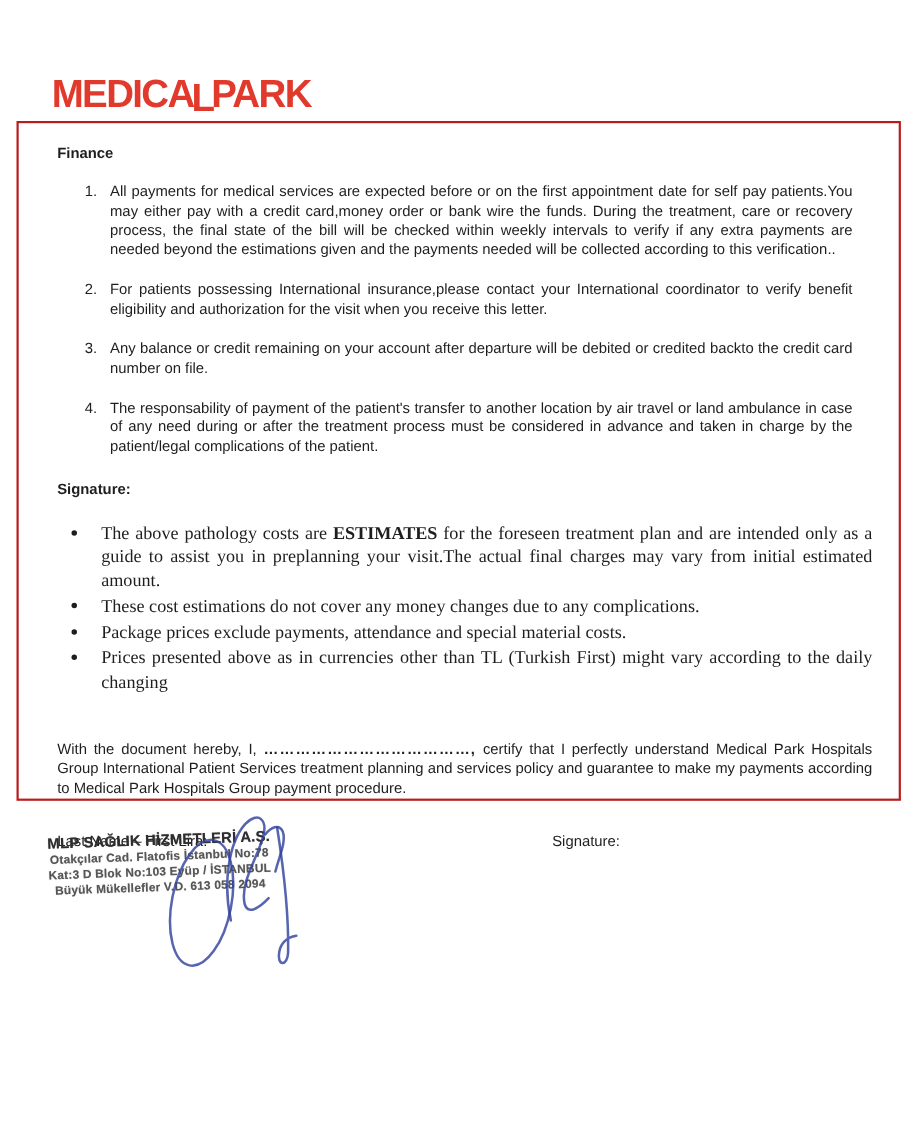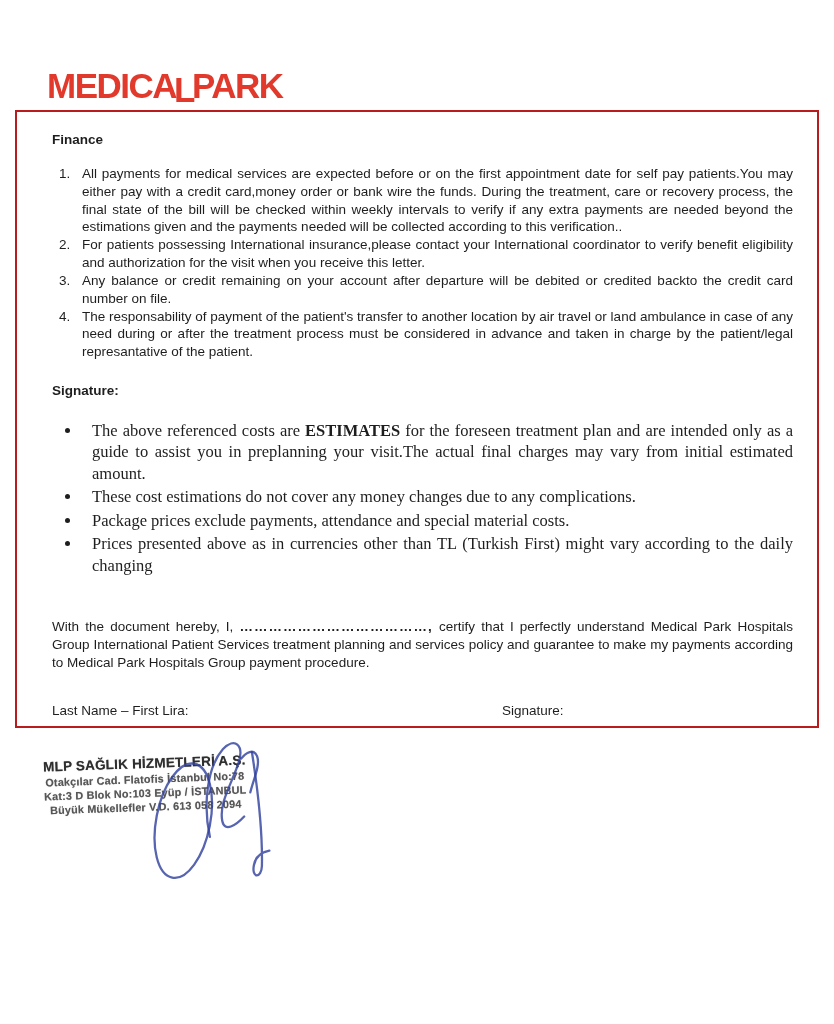--- a/index.html
+++ b/index.html
@@ -45,21 +45,21 @@
   }
   ol.numbered{
     margin:18px 0 0 0;
     padding:0 0 0 22px;
     font-size:13.5px;
     line-height:1.32;
   }
   ol.numbered li{
     padding-left:8px;
     text-align:justify;
-    margin:0;
+    margin:18px;
   }
   .sig-heading{
     font-weight:bold;
     font-size:13.5px;
     margin:22px 0 0 0;
   }
   ul.bullets{
     margin:22px 0 0 0;
     padding:0 0 0 30px;
     font-family:"Liberation Serif", serif;
@@ -131,27 +131,27 @@
   </div>
 
   <div class="doc-box">
 
     <div class="heading">Finance</div>
 
     <ol class="numbered">
       <li>All payments for medical services are expected before or on the first appointment date for self pay patients.You may either pay with a credit card,money order or bank wire the funds. During the treatment, care or recovery process, the final state of the bill will be checked within weekly intervals to verify if any extra payments are needed beyond the estimations given and the payments needed will be collected according to this verification..</li>
       <li>For patients possessing International insurance,please contact your International coordinator to verify benefit eligibility and authorization for the visit when you receive this letter.</li>
       <li>Any balance or credit remaining on your account after departure will be debited or credited backto the credit card number on file.</li>
-      <li>The responsability of payment of the patient's transfer to another location by air travel or land ambulance in case of any need during or after the treatment process must be considered in advance and taken in charge by the patient/legal represantative of the patient.</li>
+      <li>The responsability of payment of the patient's transfer to another location by air travel or land ambulance in case of any need during or after the treatment process must be considered in advance and taken in charge by the patient/legal complications of the patient.</li>
     </ol>
 
     <div class="sig-heading">Signature:</div>
 
     <ul class="bullets">
-      <li><span>The above referenced costs are </span><b>ESTIMATES</b><span> for the foreseen treatment plan and are intended only as a guide to assist you in preplanning your visit.The actual final charges may vary from initial estimated amount.</span></li>
+      <li><span>The above pathology costs are </span><b>ESTIMATES</b><span> for the foreseen treatment plan and are intended only as a guide to assist you in preplanning your visit.The actual final charges may vary from initial estimated amount.</span></li>
       <li>These cost estimations do not cover any money changes due to any complications.</li>
       <li>Package prices exclude payments, attendance and special material costs.</li>
       <li>Prices presented above as in currencies other than TL (Turkish First) might vary according to the daily changing</li>
     </ul>
 
     <p class="cert">
       <span>With the document hereby, I, </span><b>…………………………………,</b><span>  certify that I perfectly understand Medical Park Hospitals Group International Patient Services treatment planning and services policy and guarantee to make my payments according to Medical Park Hospitals Group payment procedure.</span>
     </p>
 
     <div class="sign-row">

